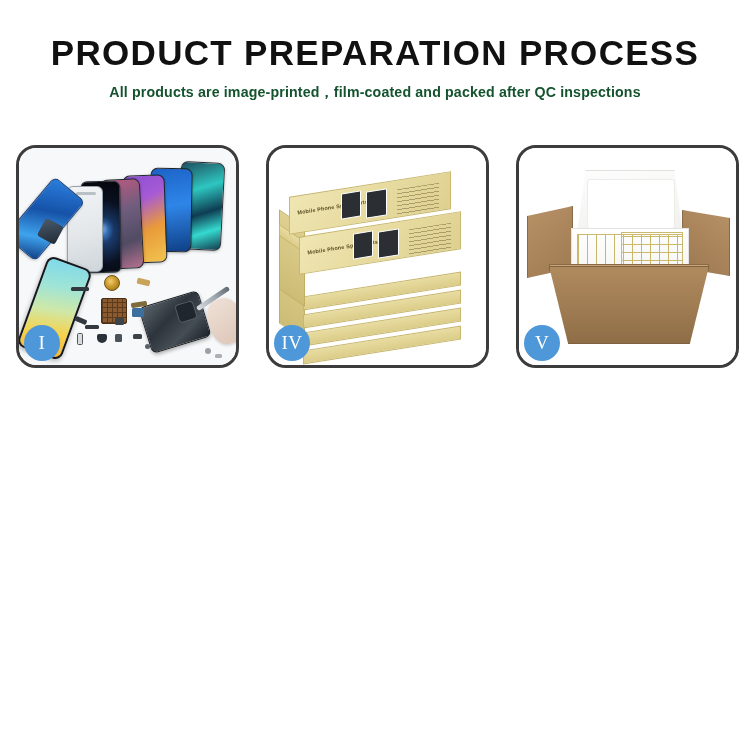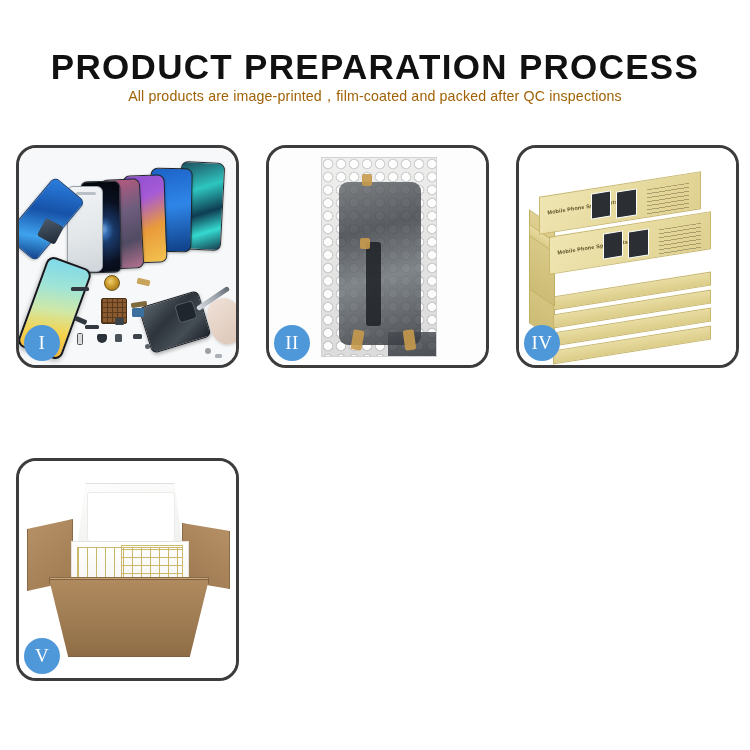--- a/index.html
+++ b/index.html
@@ -15,41 +15,41 @@
   .page {
     position: relative;
     width: 750px;
     height: 750px;
     background: #ffffff;
   }
 
   
   .header {
     position: absolute;
-    top: 48px;
+    top: 34px;
     left: 0;
     width: 750px;
     text-align: center;
   }
   .title {
     font-family: "Liberation Sans", sans-serif;
     font-size: 35px;
     font-weight: 700;
     letter-spacing: 1.3px;
     color: #111111;
     line-height: 1.08;
     white-space: nowrap;
   }
   .subtitle {
-    margin-top: 1px;
+    margin-top: 11px;
     font-family: "Liberation Sans", sans-serif;
     font-size: 14.2px;
-    font-weight: 400;
+    font-weight: 700;
     letter-spacing: 0.15px;
-    color: #a16207;
+    color: #14532d;
     white-space: nowrap;
   }
 
   
   .grid {
     position: absolute;
     top: 145px;
     left: 16px;
     width: 724px;
     display: grid;
@@ -482,35 +482,20 @@
         <div class="sp sp-9"></div>
         <div class="sp sp-10"></div>
         <div class="sp sp-11"></div>
         <div class="sp sp-12"></div>
         <div class="sp sp-13"></div>
         <div class="sp sp-14"></div>
       </div>
       <div class="badge">I</div>
     </div>
 
-    <div class="panel">
-      <div class="panel-stage">
-        <div class="p2-bg"></div>
-        <div class="bubble-pack">
-          <div class="screen-inner"></div>
-          <div class="flex-strip"></div>
-          <div class="p2-foot"></div>
-          <div class="tab-amber ta-1"></div>
-          <div class="tab-amber ta-2"></div>
-          <div class="tab-amber ta-3"></div>
-          <div class="tab-amber ta-4"></div>
-        </div>
-      </div>
-      <div class="badge">II</div>
-    </div>
 
 
     <div class="panel">
       <div class="panel-stage">
         <div class="p4-bg"></div>
         <div class="stack">
 
           <div class="yside" style="left:4px;  top:74px;  width:26px; height:86px; transform:skewY(34deg);"></div>
           <div class="yfront" style="left:28px; top:112px; width:158px; height:14px; transform:skewY(-9deg);"></div>
           <div class="yfront" style="left:28px; top:130px; width:158px; height:14px; transform:skewY(-9deg);"></div>

